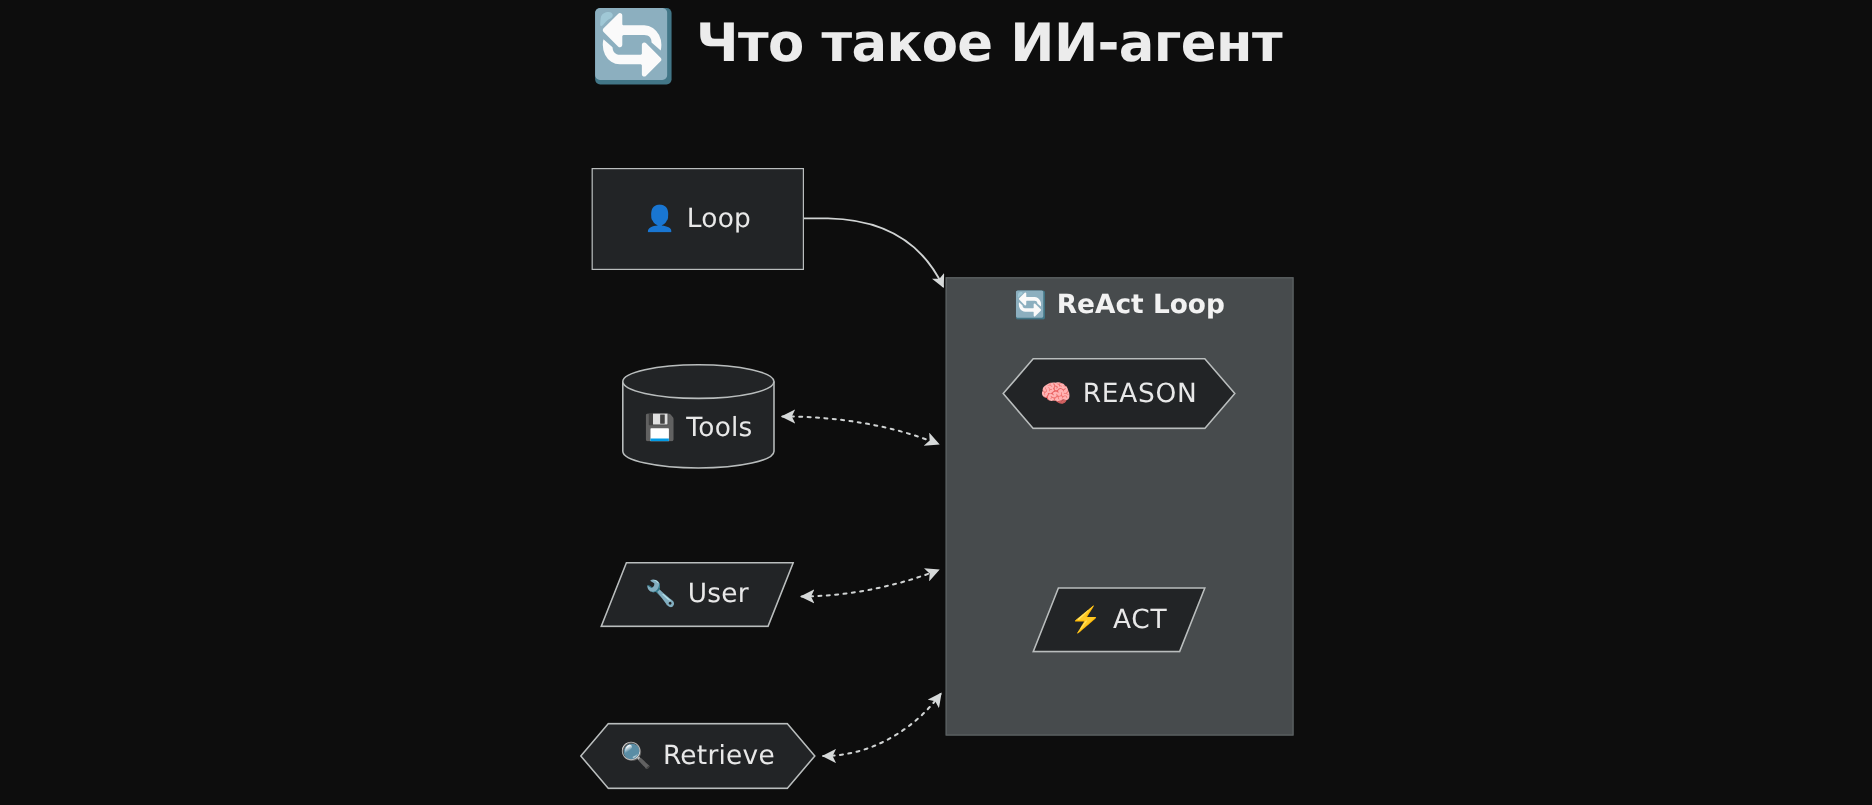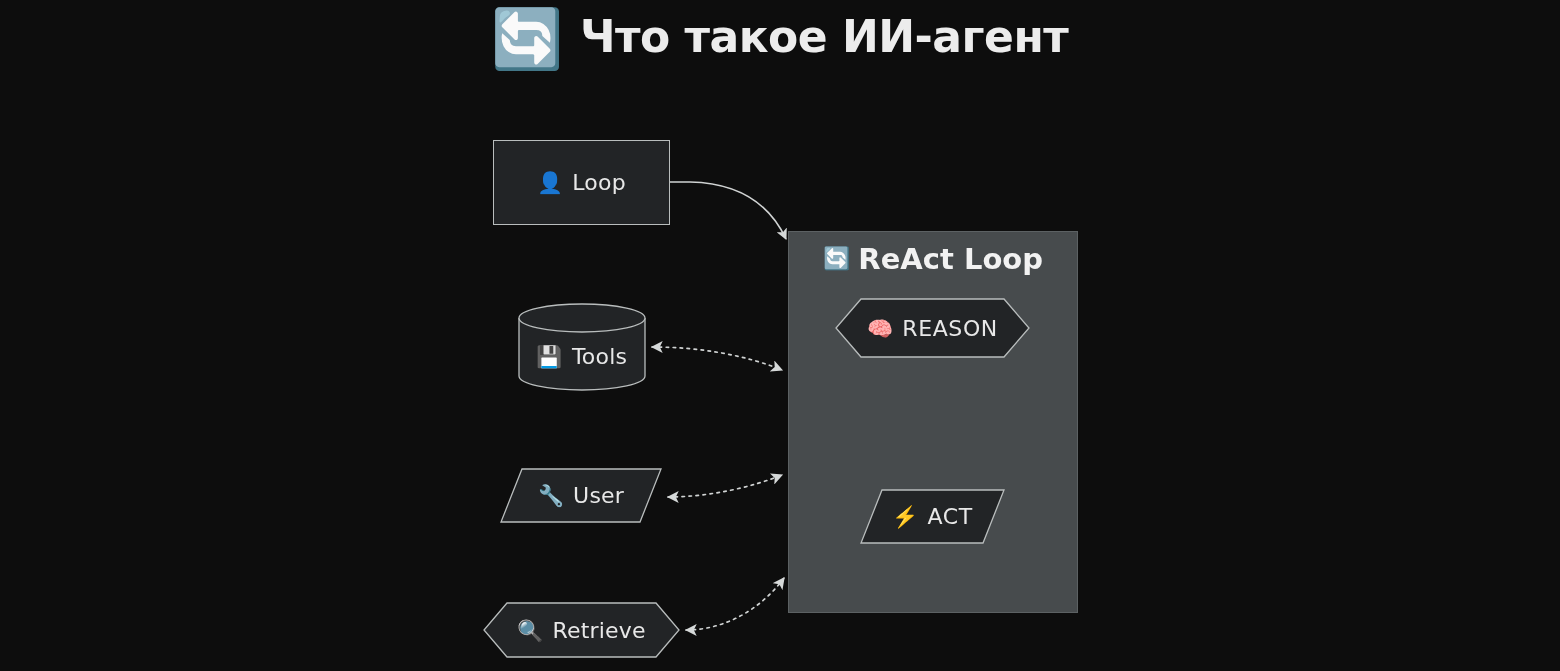--- a/index.html
+++ b/index.html
@@ -85,21 +85,21 @@
     display: flex;
     align-items: center;
     justify-content: center;
     gap: 8px;
   }
   .subgraph-title .sg-icon {
     font-size: 22px;
     line-height: 1;
   }
   .subgraph-title .sg-label {
-    font-size: 29px;
+    font-size: 22px;
     font-weight: 600;
     color: #f2f2f2;
     font-family: "DejaVu Sans", sans-serif;
     white-space: nowrap;
   }
 
   
   .node-inner {
     position: absolute;
     left: 0;

